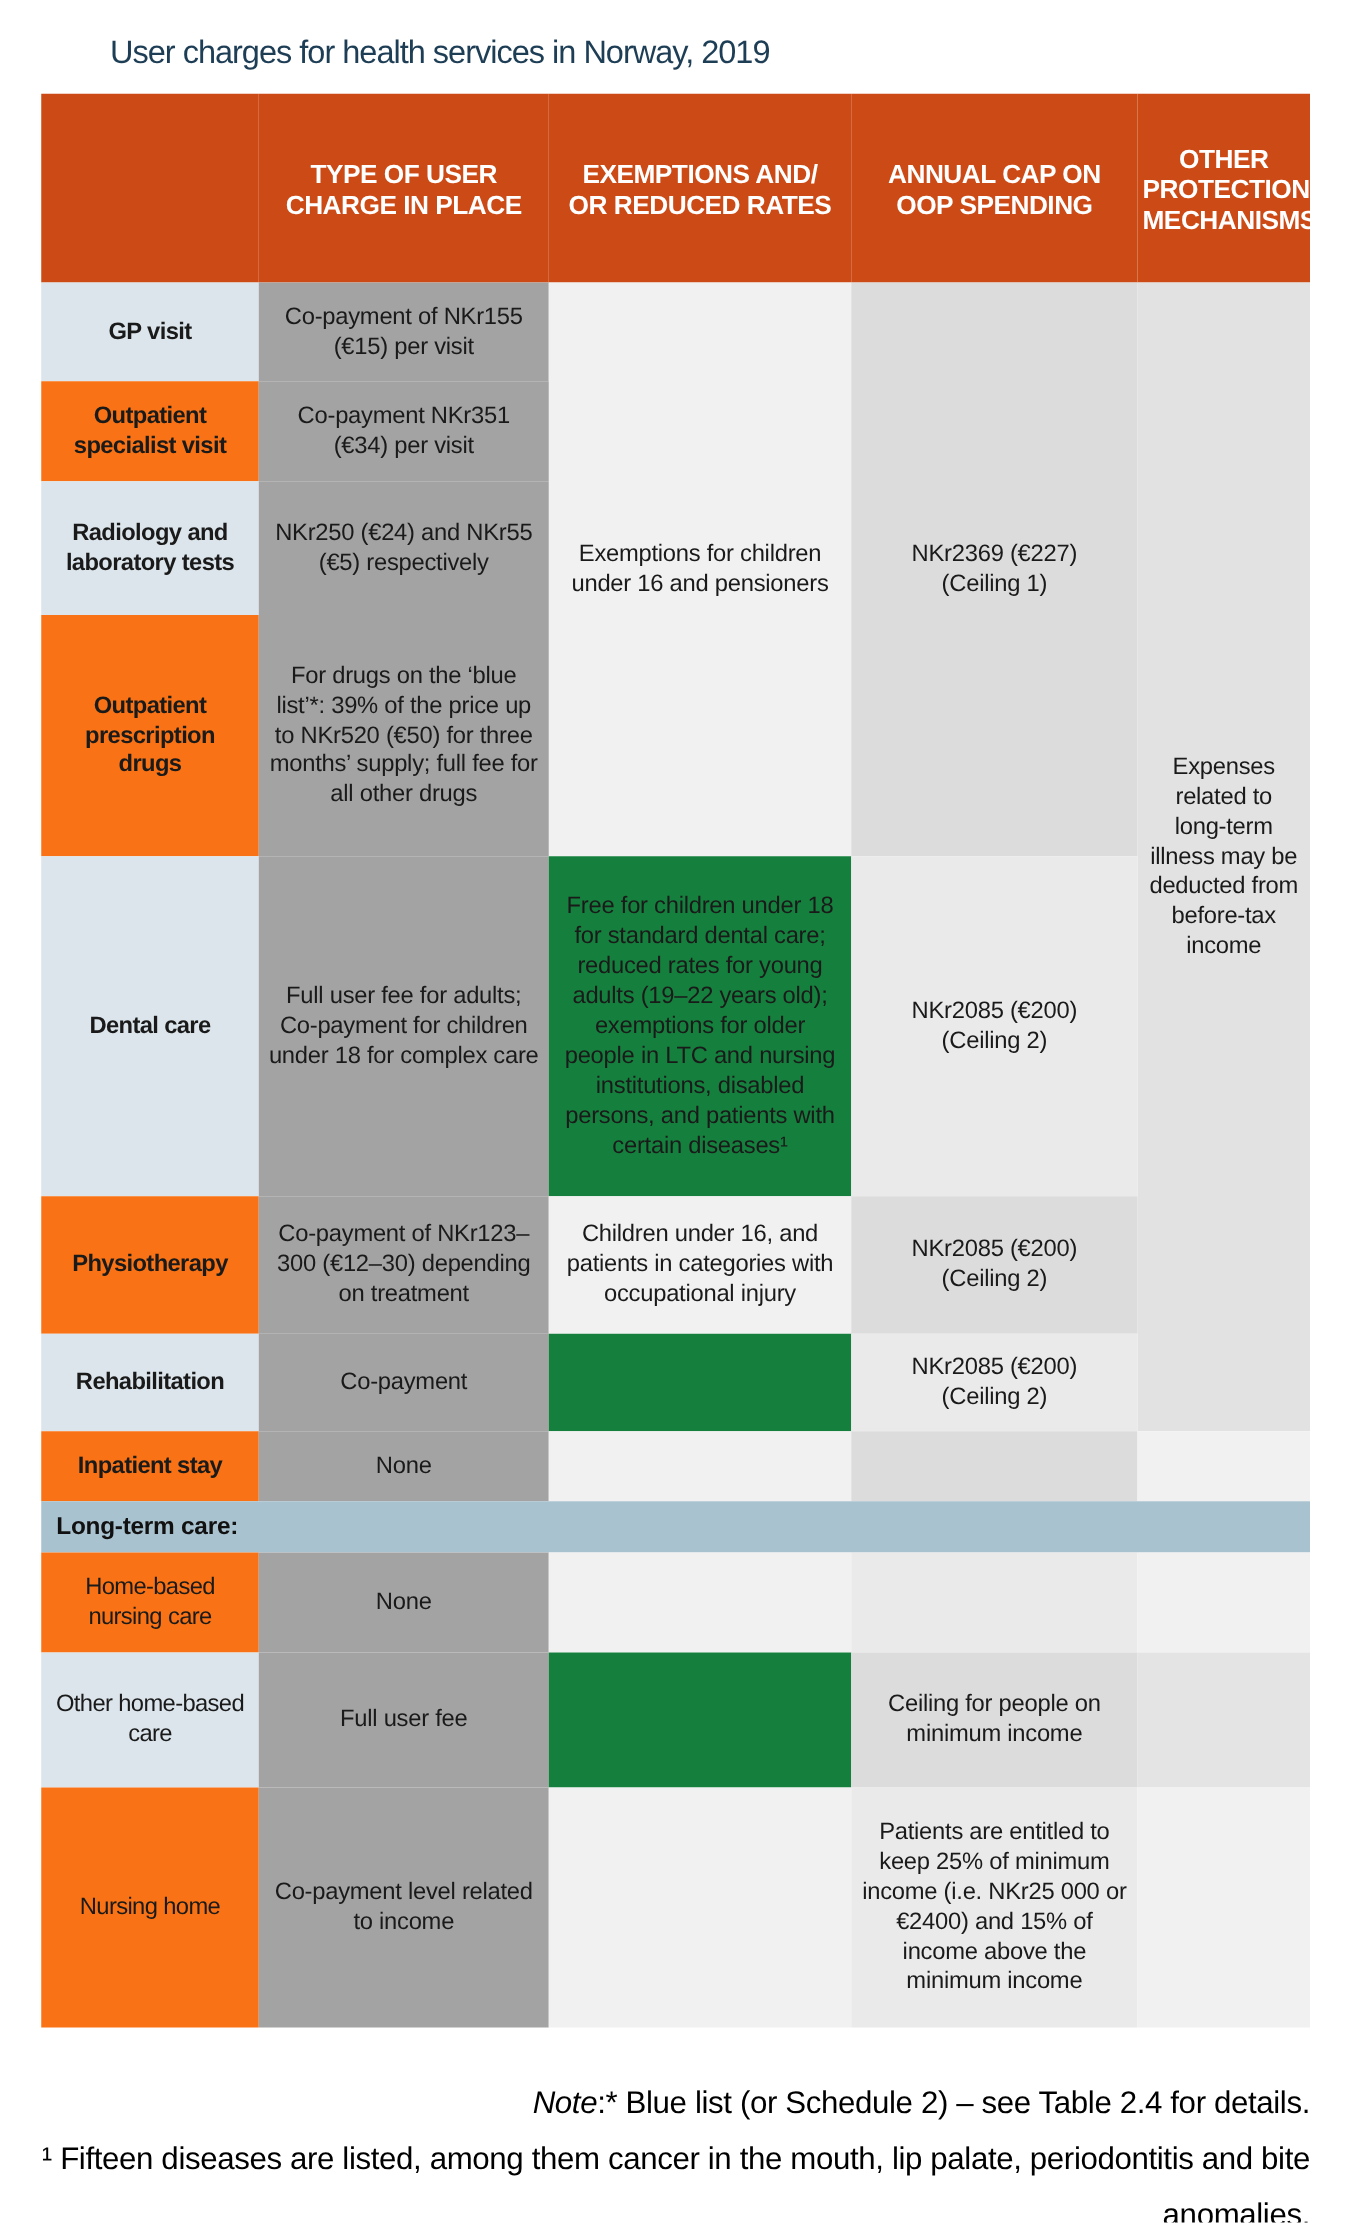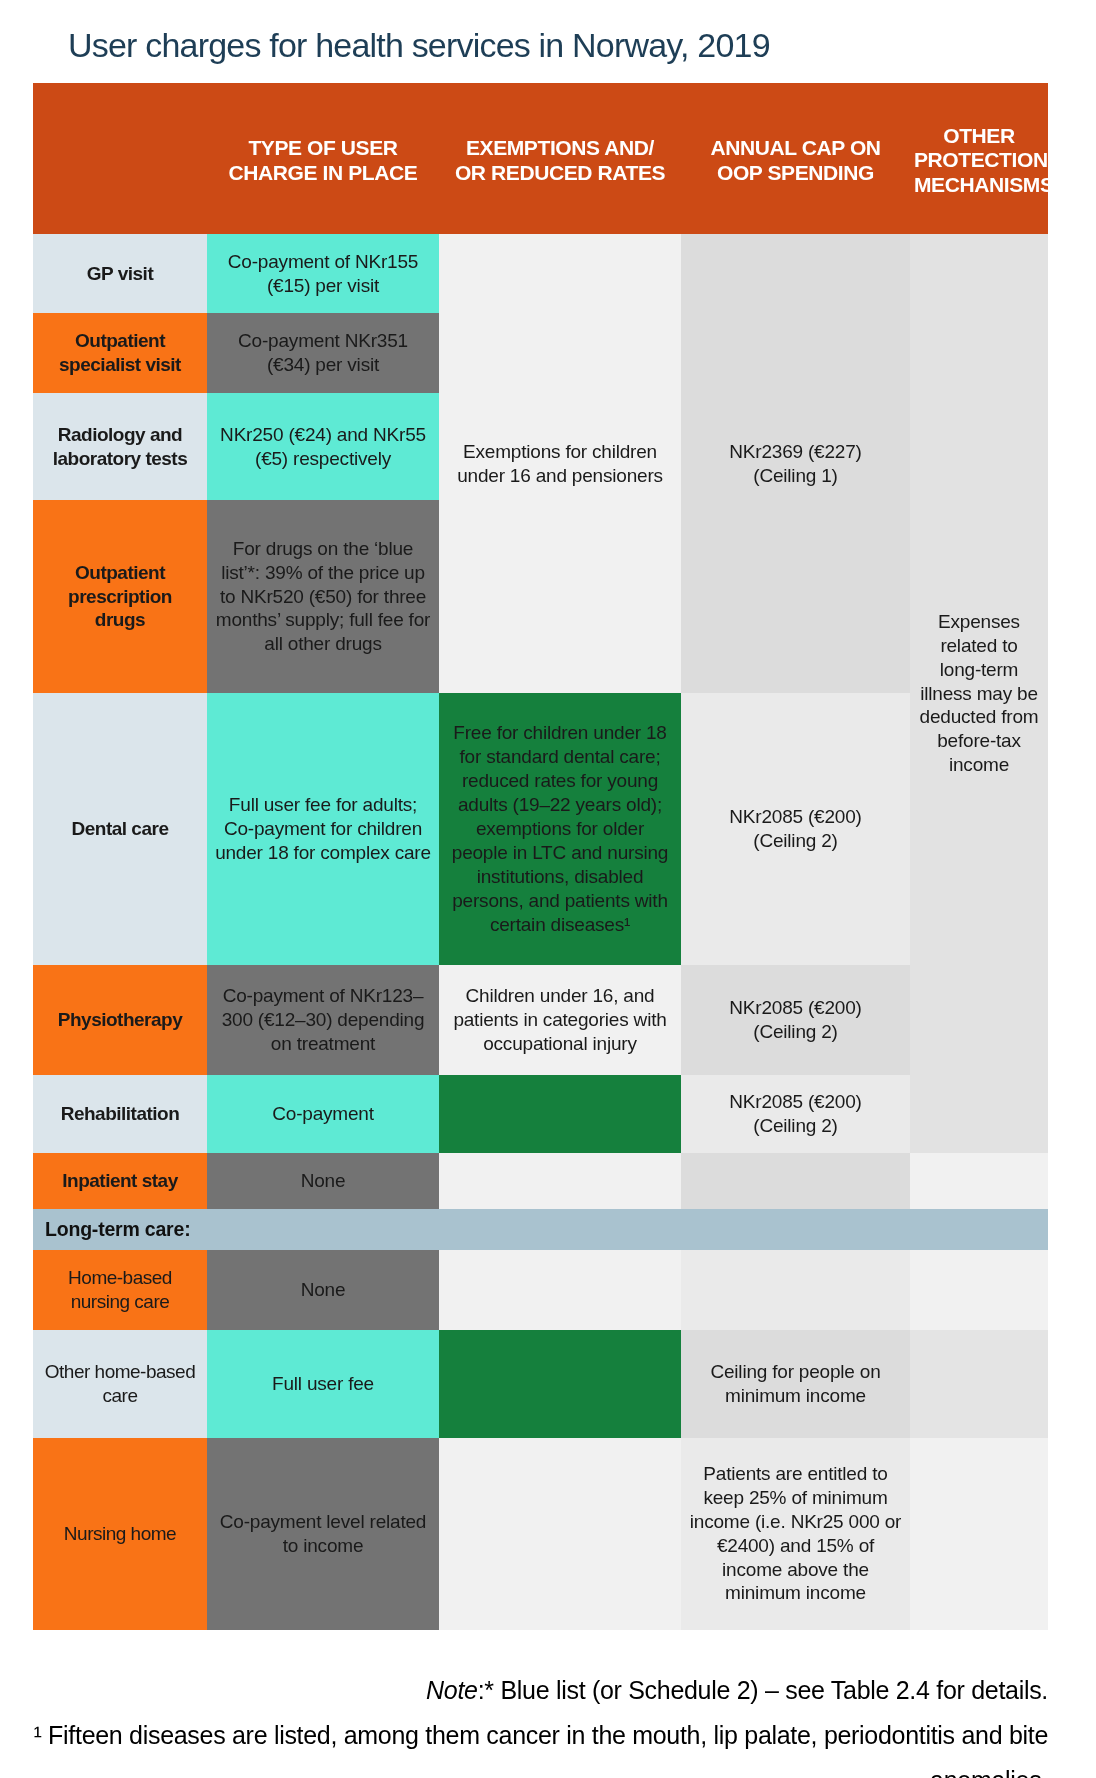--- a/index.html
+++ b/index.html
@@ -5,25 +5,25 @@
   html, body { margin: 0; padding: 0; }
   body {
     width: 1096px;
     height: 1778px;
     background: #ffffff;
     font-family: "Liberation Sans", sans-serif;
     color: #1a1a1a;
     letter-spacing: -0.2px;
   }
   .title {
-    font-size: 34px;
+    font-size: 26px;
     font-weight: 400;
     color: #1e3e56;
     letter-spacing: -0.8px;
-    margin: 26px 0 0 68px;
+    margin: 26px 0 0 88px;
   }
   table.charges {
     border-collapse: collapse;
     table-layout: fixed;
     width: 1015px;
     margin: 18px 0 0 33px;
   }
   table.charges th {
     background: #cc4a15;
     color: #ffffff;
@@ -62,21 +62,21 @@
     padding-left: 12px;
     color: #111111;
   }
   
   .r1 { height: 79px; }  .r2 { height: 80px; }  .r3 { height: 107px; }
   .r4 { height: 193px; } .r5 { height: 272px; } .r6 { height: 110px; }
   .r7 { height: 78px; }  .r8 { height: 56px; }  .rband { height: 36px; }
   .r10 { height: 80px; } .r11 { height: 108px; border-radius: 20px; } .r12 { height: 192px; }
   
   .c1d { background: #dbe5eb; } .c1l { background: #f97316; }
-  .c2d { background: #5eead4; } .c2l { background: #737373; }
+  .c2d { background: #a3a3a3; } .c2l { background: #a3a3a3; }
   .c3l { background: #f1f1f1; } .c3d { background: #15803d; }
   .c4d { background: #dcdcdc; } .c4l { background: #eaeaea; }
   .c5m { background: #e2e2e2; } .c5l { background: #f1f1f1; } .c5d { background: #e4e4e4; }
   .notes {
     margin: 38px 48px 0 0;
     text-align: right;
     color: #000000;
     font-size: 25px;
     line-height: 1.8;
     letter-spacing: -0.3px;

